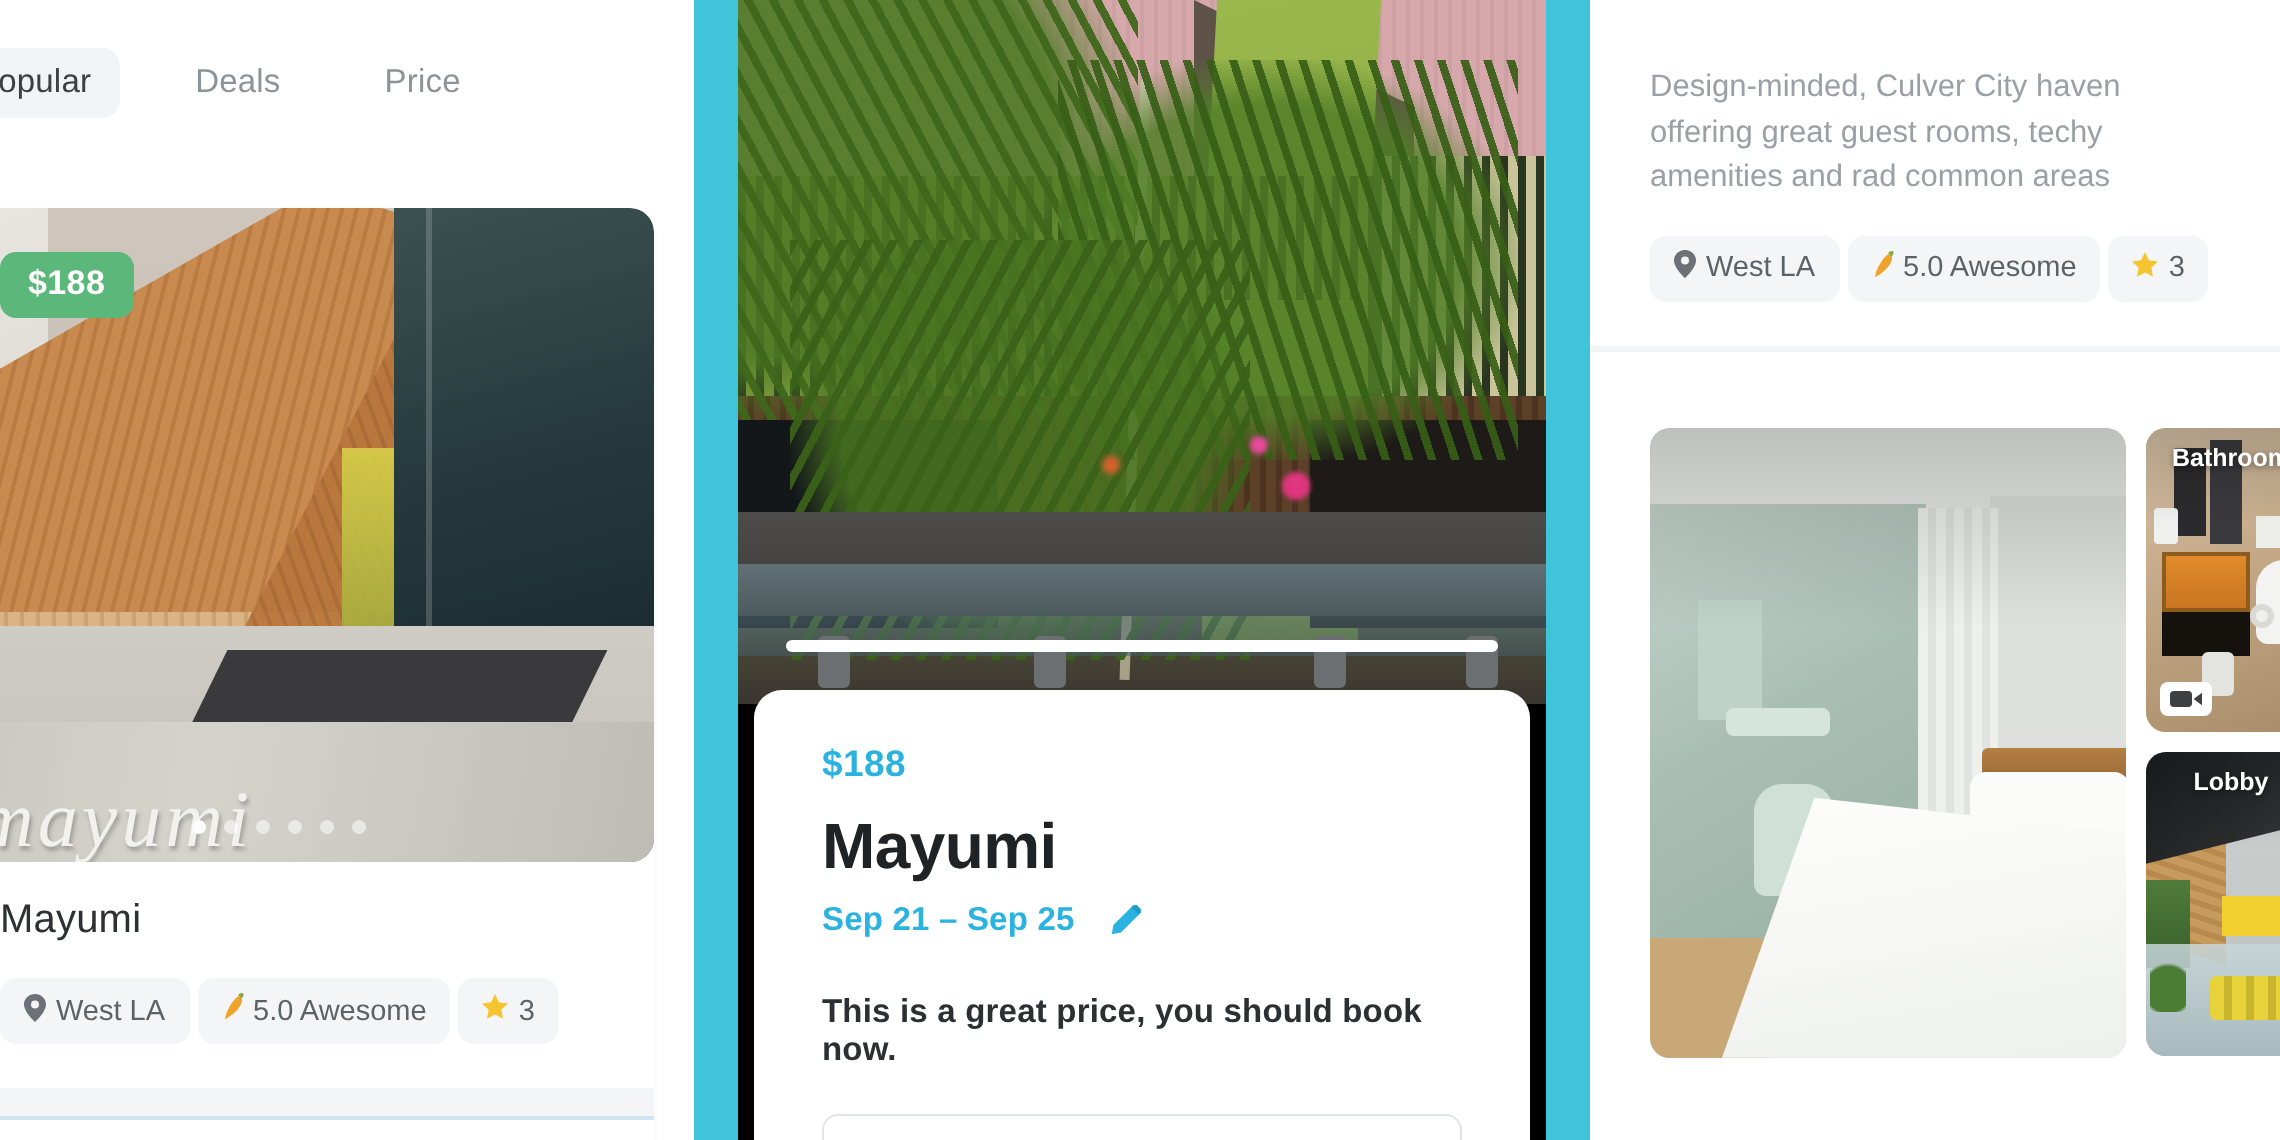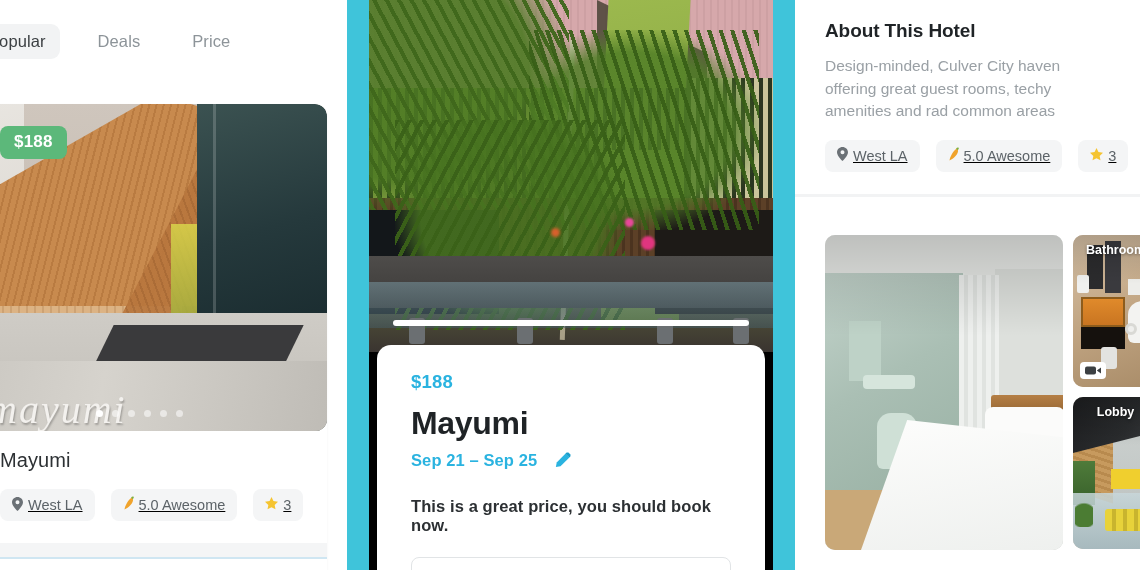--- a/index.html
+++ b/index.html
@@ -133,21 +133,21 @@
   .dots {
     position: absolute; left: 0; right: 0; bottom: 14px;
     display: flex; justify-content: center; gap: 9px;
     z-index: 4;
   }
   .dots span { width: 7px; height: 7px; border-radius: 50%; background: rgba(255,255,255,.55); }
   .dots span.on { background: #ffffff; }
 
   .card-body { padding: 18px 48px 22px; background:#fff; }
   .card-title { font-size: 20px; color: #2d3134; font-weight: 400; letter-spacing: .1px; }
-  .chips { display: flex; gap: 16px; margin-top: 17px; text-decoration: underline; }
+  .chips { display: flex; gap: 4px; margin-top: 17px; }
   .chip {
     display: inline-flex; align-items: center; gap: 5px;
     background: #f4f5f6; border-radius: 8px;
     padding: 7px 12px; font-size: 14.5px; color: #5c6368;
     white-space: nowrap;
   }
   .card-gap { height: 14px; background: #f4f5f6; }
   .next-card {
     height: 28px; background: #fff;
     border-top: 2px solid #cfe6f2;
@@ -536,21 +536,20 @@
           <span>$188 | Book Now</span>
         </div>
       </div>
 
     </div>
   </div>
 
   <div class="right-panel">
 
     <div class="about-sec">
-      <div class="sec-title">About This Hotel</div>
       <div class="about-desc">Design-minded, Culver City haven offering great guest rooms, techy amenities and rad common areas</div>
 
       <div class="chips">
         <div class="chip">
           <span>
             <svg width="11" height="14" viewBox="0 0 11 14">
                 <path d="M5.5 0C2.5 0 0 2.3 0 5.2 0 9 5.5 14 5.5 14S11 9 11 5.2C11 2.3 8.5 0 5.5 0zm0 7.2a2 2 0 110-4 2 2 0 010 4z" fill="#6b7176"></path>
               </svg>
           </span>
           <span>West LA</span>

